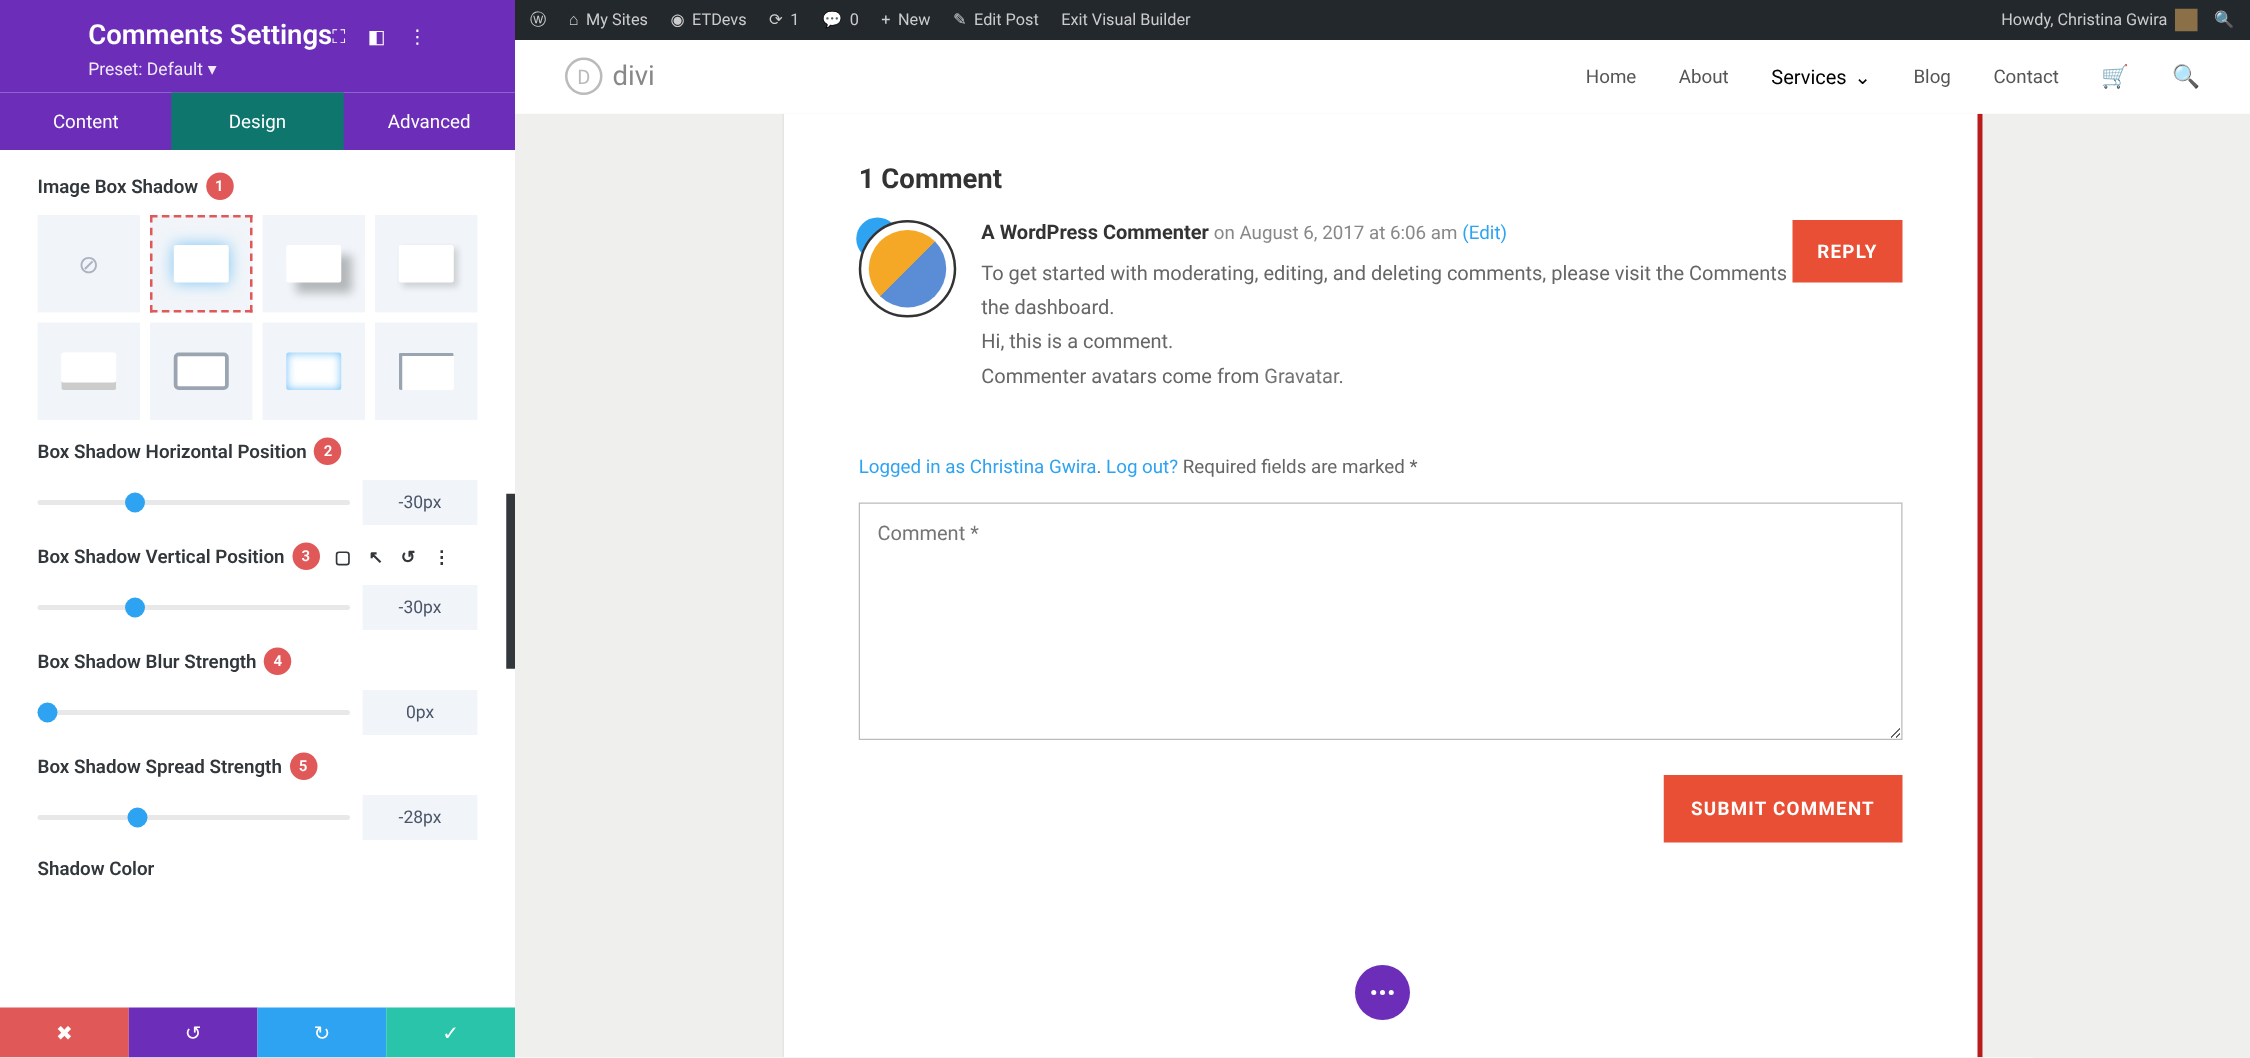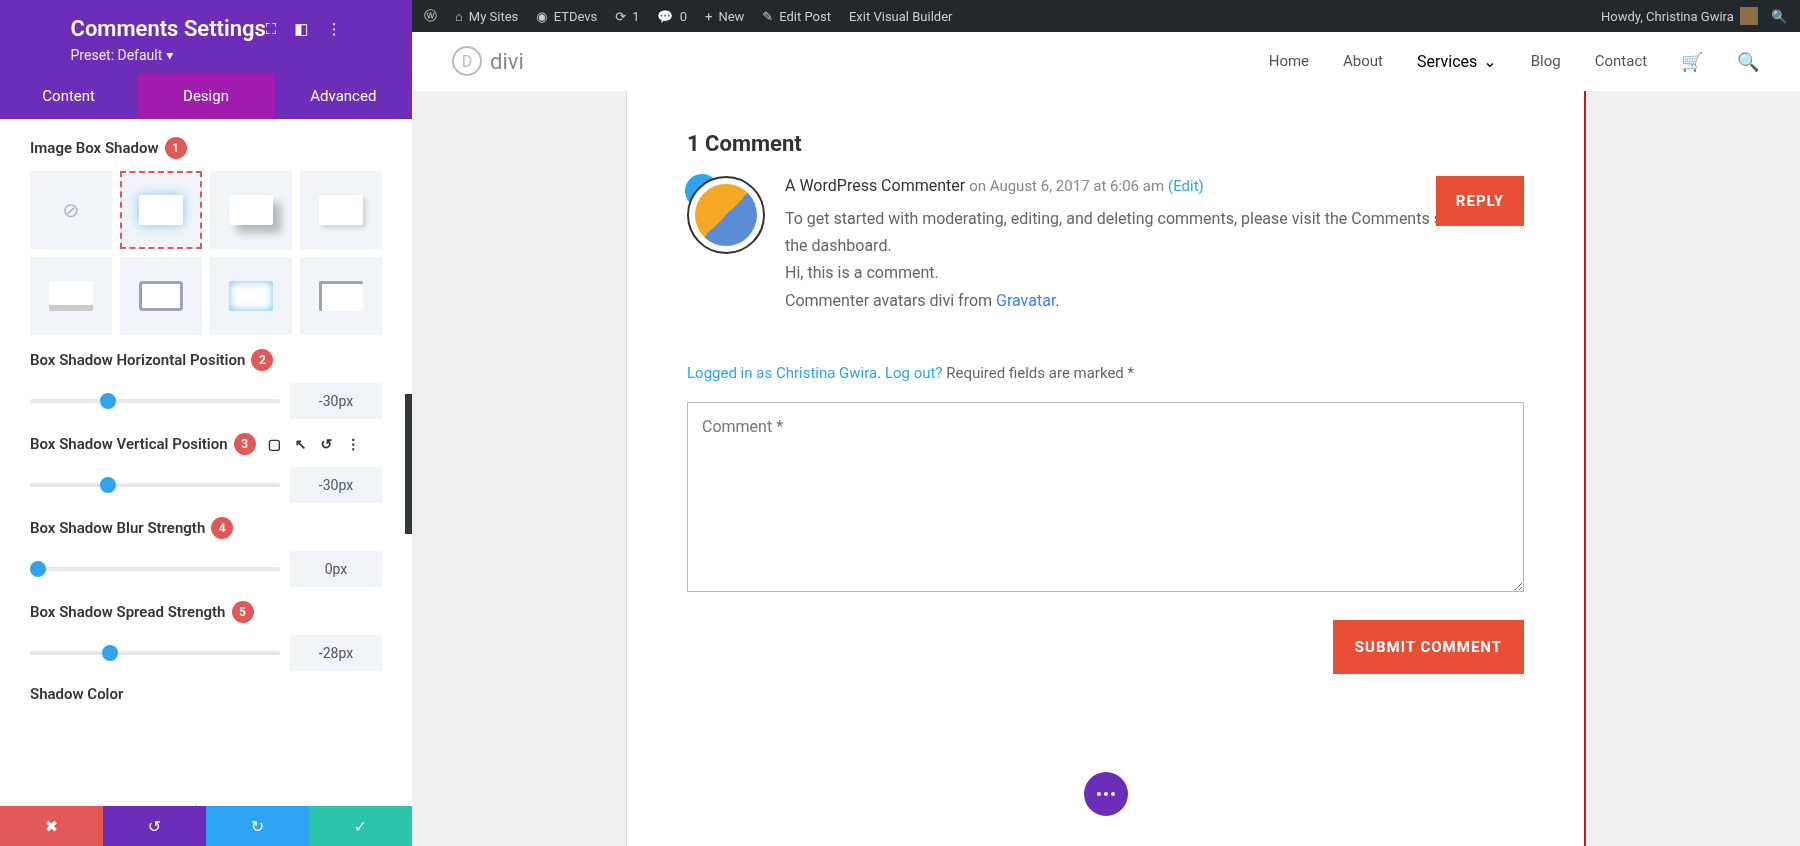--- a/index.html
+++ b/index.html
@@ -7,21 +7,21 @@
 .app{display:flex;height:100%}
 .sidebar{width:412px;background:#fff;display:flex;flex-direction:column;height:100%}
 .sidebar-header{background:#6c2eb9;color:#fff;padding:16px 26px 10px}
 .header-top{display:flex;justify-content:center;align-items:flex-start}
 .header-title{font-size:22px;font-weight:600;margin-bottom:6px}
 .header-icons{display:flex;gap:18px;margin-top:4px}
 .header-icons span{cursor:pointer;font-size:15px}
 .preset{font-size:14px;opacity:.9;display:flex;align-items:center;gap:4px;cursor:pointer}
 .tabs{display:flex;background:#6c2eb9}
 .tab{flex:1;text-align:center;padding:14px;color:#fff;font-size:15px;cursor:pointer}
-.tab.active{background:#a21caf}
+.tab.active{background:#0f766e}
 .panel{flex:1;overflow-y:auto;padding:18px 30px;position:relative}
 .panel::-webkit-scrollbar{width:6px}
 .panel::-webkit-scrollbar-thumb{background:#444;border-radius:3px}
 .scrollthumb{position:absolute;right:0;top:275px;width:7px;height:140px;background:#32373c}
 .section-label{font-size:15px;color:#32373c;font-weight:600;margin-bottom:12px;margin-top:14px;display:flex;align-items:center;gap:6px;flex-wrap:wrap}
 .badge{display:inline-flex;align-items:center;justify-content:center;width:22px;height:22px;border-radius:50%;background:#e05858;color:#fff;font-size:12px;font-weight:600}
 .shadow-grid{display:grid;grid-template-columns:repeat(4,1fr);gap:8px;margin-bottom:10px}
 .shadow-opt{background:#f1f5f9;height:78px;display:flex;align-items:center;justify-content:center;cursor:pointer;position:relative}
 .shadow-opt.selected{border:2px dashed #e05858}
 .shadow-box{width:44px;height:30px;background:#fff;border-radius:2px}
@@ -51,34 +51,34 @@
 .adminbar-item{display:flex;align-items:center;gap:6px;cursor:pointer}
 .adminbar-right{margin-left:auto;display:flex;align-items:center;gap:14px}
 .avatar-sm{width:18px;height:18px;background:#8b6f47}
 .sitebar{background:#fff;display:flex;align-items:center;padding:14px 40px;border-bottom:1px solid transparent}
 .logo{display:flex;align-items:center;gap:8px;color:#888;font-size:22px}
 .logo-circle{width:30px;height:30px;border:2px solid #bbb;border-radius:50%;display:flex;align-items:center;justify-content:center;font-size:16px;color:#bbb}
 .nav{margin-left:auto;display:flex;align-items:center;gap:34px}
 .nav a{color:#555;text-decoration:none;font-size:15px;cursor:pointer}
 .nav-item{display:flex;align-items:center;gap:6px}
 .content{flex:1;background:#efefed;overflow-y:auto;padding:0;position:relative}
-.content-inner{max-width:960px;margin:0 auto;background:#fff;padding:40px 60px;min-height:100%;border-left:1px solid #ddd;border-right:2px solid #b91c1c}
+.content-inner{max-width:960px;margin:0 auto;background:#fff;padding:40px 60px;min-height:100%;border-left:1px solid #ddd;border-right:4px solid #b91c1c}
 .comments-title{font-size:22px;font-weight:700;color:#333;margin-bottom:20px}
 .comment{display:flex;gap:20px;position:relative}
 .avatar-wrap{position:relative}
 .bluecircle{position:absolute;width:34px;height:34px;background:#2ea3f2;border-radius:50%;top:-2px;left:-2px}
 .avatar{width:78px;height:78px;border-radius:50%;border:2px solid #333;background:#fff;position:relative;z-index:1;display:flex;align-items:center;justify-content:center;overflow:hidden}
 .avatar-inner{width:62px;height:62px;background:linear-gradient(135deg,#f4a826 0%,#f4a826 50%,#5b8dd6 50%,#5b8dd6 100%);border-radius:50%;position:relative}
 .comment-body{flex:1}
 .comment-meta{margin-bottom:10px}
-.comment-author{font-weight:400;color:#333;font-size:16px}
+.comment-author{font-weight:700;color:#333;font-size:16px}
 .comment-date{color:#888;font-size:15px}
 .comment-edit{color:#2ea3f2;font-size:15px;cursor:pointer}
 .comment-text{color:#666;font-size:16px;line-height:1.7}
-.comment-text a{color:#3b82f6;text-decoration:none}
+.comment-text a{color:#737373;text-decoration:none}
 .reply-btn{position:absolute;right:0;top:0;background:#e94f35;color:#fff;padding:16px 20px;font-weight:700;font-size:15px;letter-spacing:1px;cursor:pointer}
 .submit-section{margin-top:50px}
 .submit-title{font-size:22px;font-weight:700;color:#333;margin-bottom:12px}
 .submit-meta{font-size:15px;color:#666;margin-bottom:20px}
 .submit-meta a{color:#2ea3f2;text-decoration:none;cursor:pointer}
 .comment-box{width:100%;height:190px;border:1px solid #bbb;padding:14px;font-size:16px;color:#555;resize:both}
 .submit-btn{float:right;background:#e94f35;color:#fff;padding:18px 22px;font-weight:700;font-size:15px;letter-spacing:1px;margin-top:24px;cursor:pointer;border:none}
 .fab{position:absolute;bottom:30px;left:50%;transform:translateX(-50%);width:44px;height:44px;background:#6c2eb9;border-radius:50%;display:flex;align-items:center;justify-content:center;color:#fff;cursor:pointer;z-index:10}
 .fab-dots{display:flex;gap:3px}
 .fab-dots span{width:4px;height:4px;background:#fff;border-radius:50%}
@@ -279,21 +279,21 @@
           </div>
           <div class="comment-body">
             <div class="comment-meta">
               <span class="comment-author">A WordPress Commenter</span>
               <span class="comment-date">on August 6, 2017 at 6:06 am</span>
               <span class="comment-edit">(Edit)</span>
             </div>
             <div class="comment-text">
               <p>To get started with moderating, editing, and deleting comments, please visit the Comments screen in the dashboard.</p>
               <p>Hi, this is a comment.</p>
-              <p><span>Commenter avatars divi from </span><a>Gravatar</a>.</p>
+              <p><span>Commenter avatars come from </span><a>Gravatar</a>.</p>
             </div>
           </div>
           <div class="reply-btn">REPLY</div>
         </div>
 
         <div class="submit-section">
           <div class="submit-meta">
             <a>Logged in as Christina Gwira</a>. <a>Log out?</a><span> Required fields are marked *</span>
           </div>
           <textarea class="comment-box" placeholder="Comment *" style=""></textarea>

